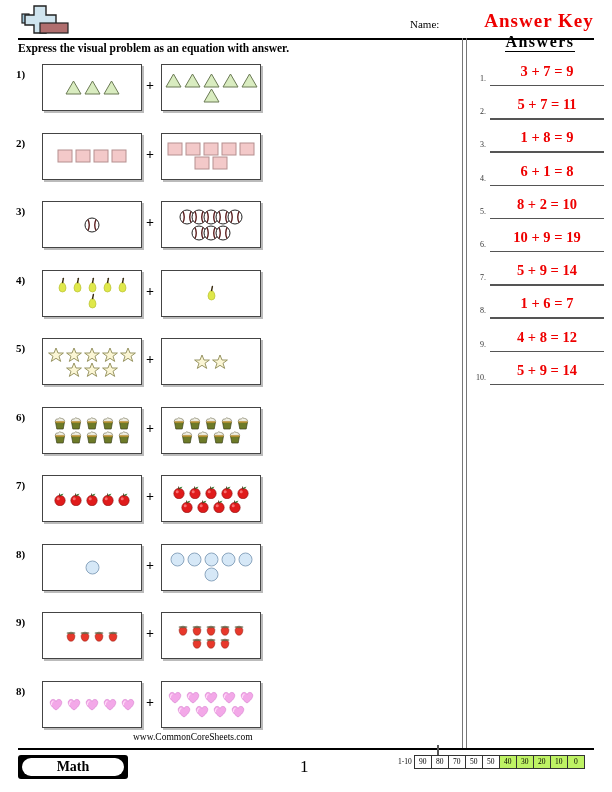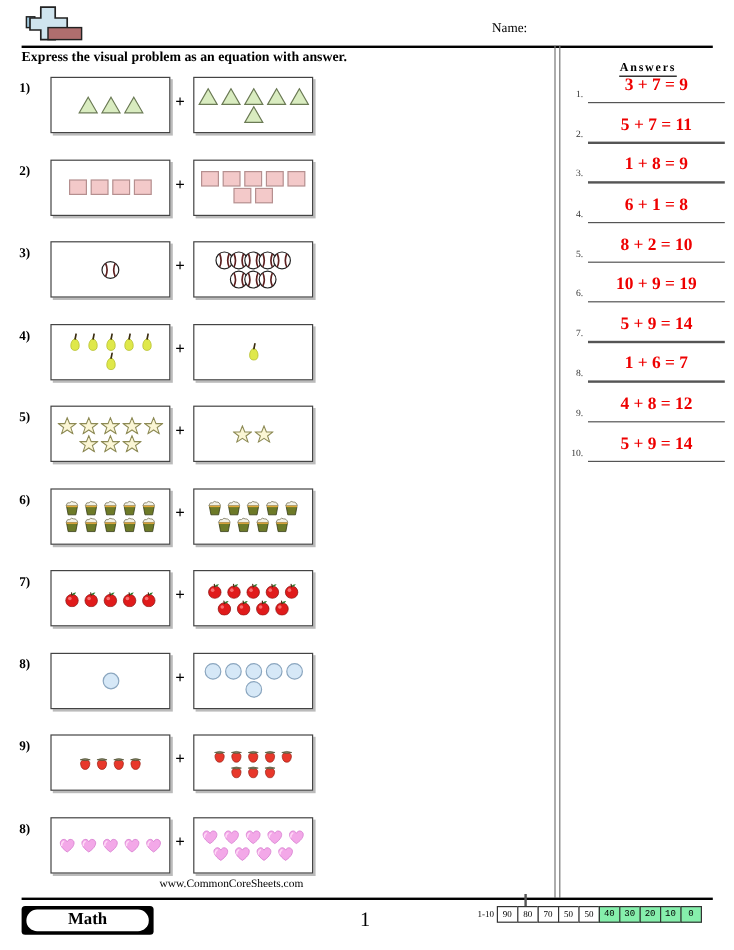--- a/index.html
+++ b/index.html
@@ -25,22 +25,22 @@
     letter-spacing:1px;
   }
   #header-rule{position:absolute;left:18px;top:38px;width:576px;height:2px;background:#000;}
   #instructions{
     position:absolute;left:18px;top:42px;font-size:11.5px;font-weight:bold;
   }
   
   #divider1{position:absolute;left:462px;top:38px;width:1px;height:710px;background:#777;}
   #divider2{position:absolute;left:466px;top:38px;width:1px;height:710px;background:#777;}
   #answers-head{
-    position:absolute;left:470px;top:51px;width:140px;text-align:center;
-    font-size:10px;font-weight:bold;letter-spacing:1.5px;
+    position:absolute;left:470px;top:33px;width:140px;text-align:center;
+    font-size:16px;font-weight:bold;letter-spacing:1.5px;
   }
   #answers-head span{border-bottom:1.5px solid #000;padding-bottom:1px;}
   .ans-row{position:absolute;left:470px;width:138px;height:30px;}
   .ans-num{
     position:absolute;left:0;top:12px;width:16px;text-align:right;
     font-size:8px;color:#333;
   }
   .ans-line{
     position:absolute;left:20px;top:23px;width:114px;height:1.4px;background:#555;
   }
@@ -82,37 +82,38 @@
     text-align:center;font-weight:bold;font-size:14px;line-height:18px;
   }
   #site-url{position:absolute;left:133px;top:732px;font-size:9.5px;}
   #page-no{position:absolute;left:300px;top:757px;font-size:17px;}
   #scale{position:absolute;left:398px;top:755px;height:13px;display:flex;align-items:center;}
   #scale .rng{font-size:7.5px;margin-right:3px;}
   #scale .cell{
     width:16px;height:12px;border:1px solid #333;margin-left:-1px;
     font-size:7.5px;text-align:center;line-height:12px;background:#fff;
   }
-  #scale .cell.hl{background:#86efac;font-family:Liberation Mono, monospace;}
+  #scale .cell.hl{background:#bef264;}
   #scale-tick{position:absolute;left:437px;top:745px;width:1.5px;height:11px;background:#555;}
 </style>
 </head>
 <body>
 
 <div id="header">
 
   <div id="logo">
     <svg width="74" height="34" viewBox="0 0 74 34">
       <rect x="6" y="10" width="7" height="9" fill="#9fc7db" stroke="#222" stroke-width="1.2"></rect>
       <path d="M18 2 L30 2 L30 11 L40 11 L40 21 L30 21 L30 29 L18 29 L18 21 L9 21 L9 11 L18 11 Z" fill="#cfe4ee" stroke="#222" stroke-width="1.4"></path>
       <rect x="24" y="19" width="28" height="10" fill="#b06e6e" stroke="#222" stroke-width="1.2"></rect>
     </svg>
   </div>
 
   <div id="name-label">Name:</div>
+  <div id="answer-key">Answer Key</div>
 </div>
 
 <div id="header-rule"></div>
 <div id="instructions">Express the visual problem as an equation with answer.</div>
 
 <div id="divider1"></div>
 <div id="divider2"></div>
 <div id="answers-head">
   <span>Answers</span>
 </div>

